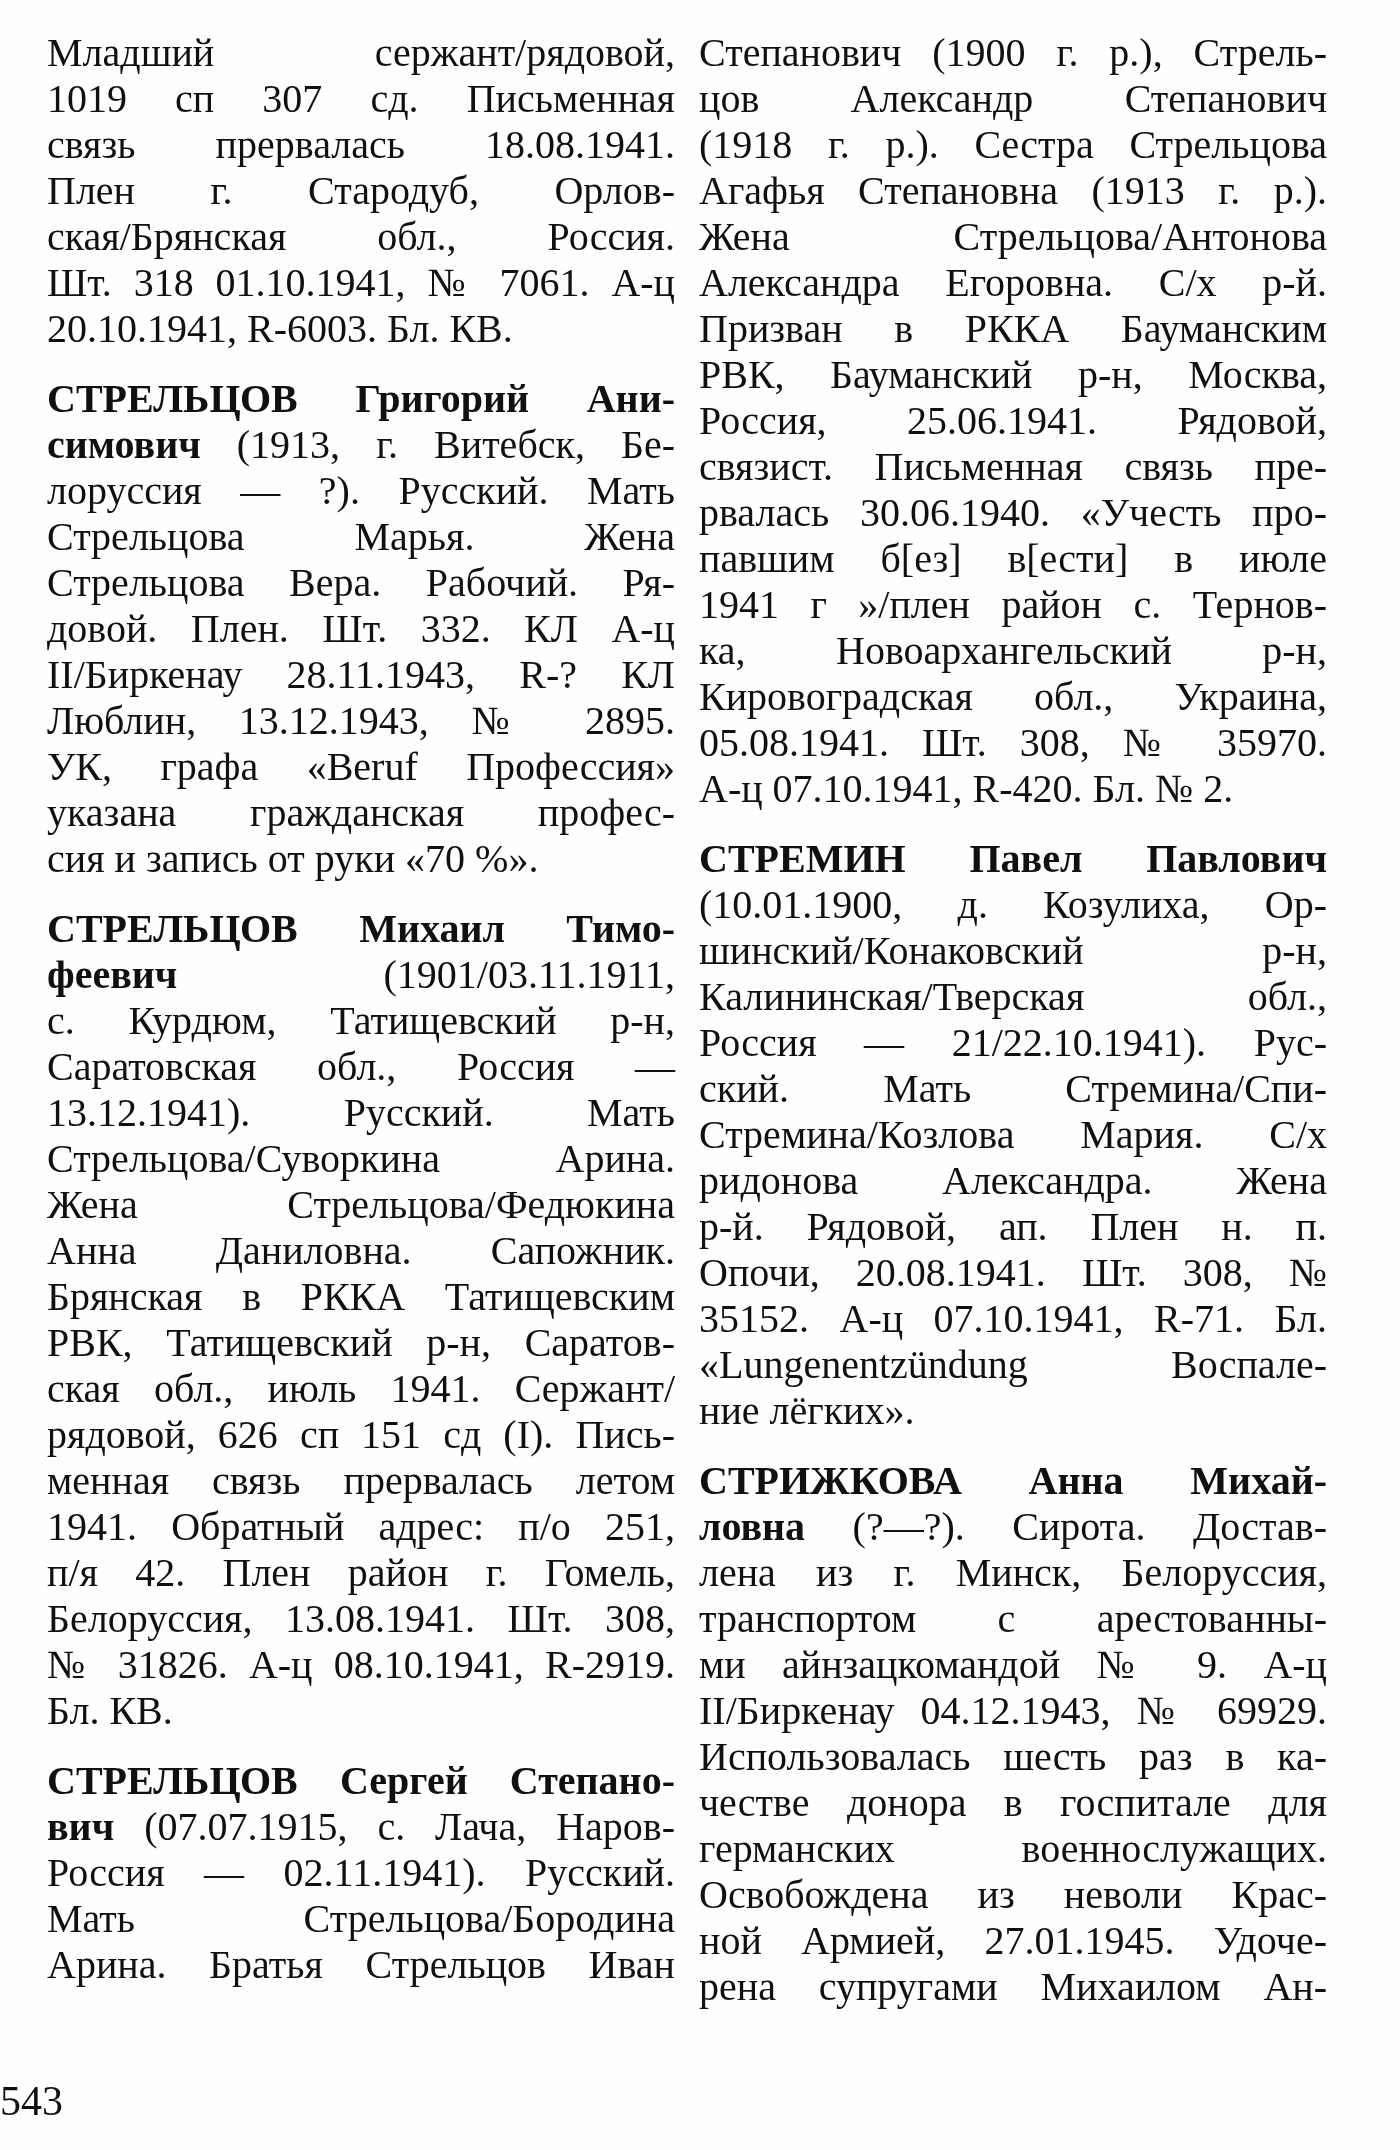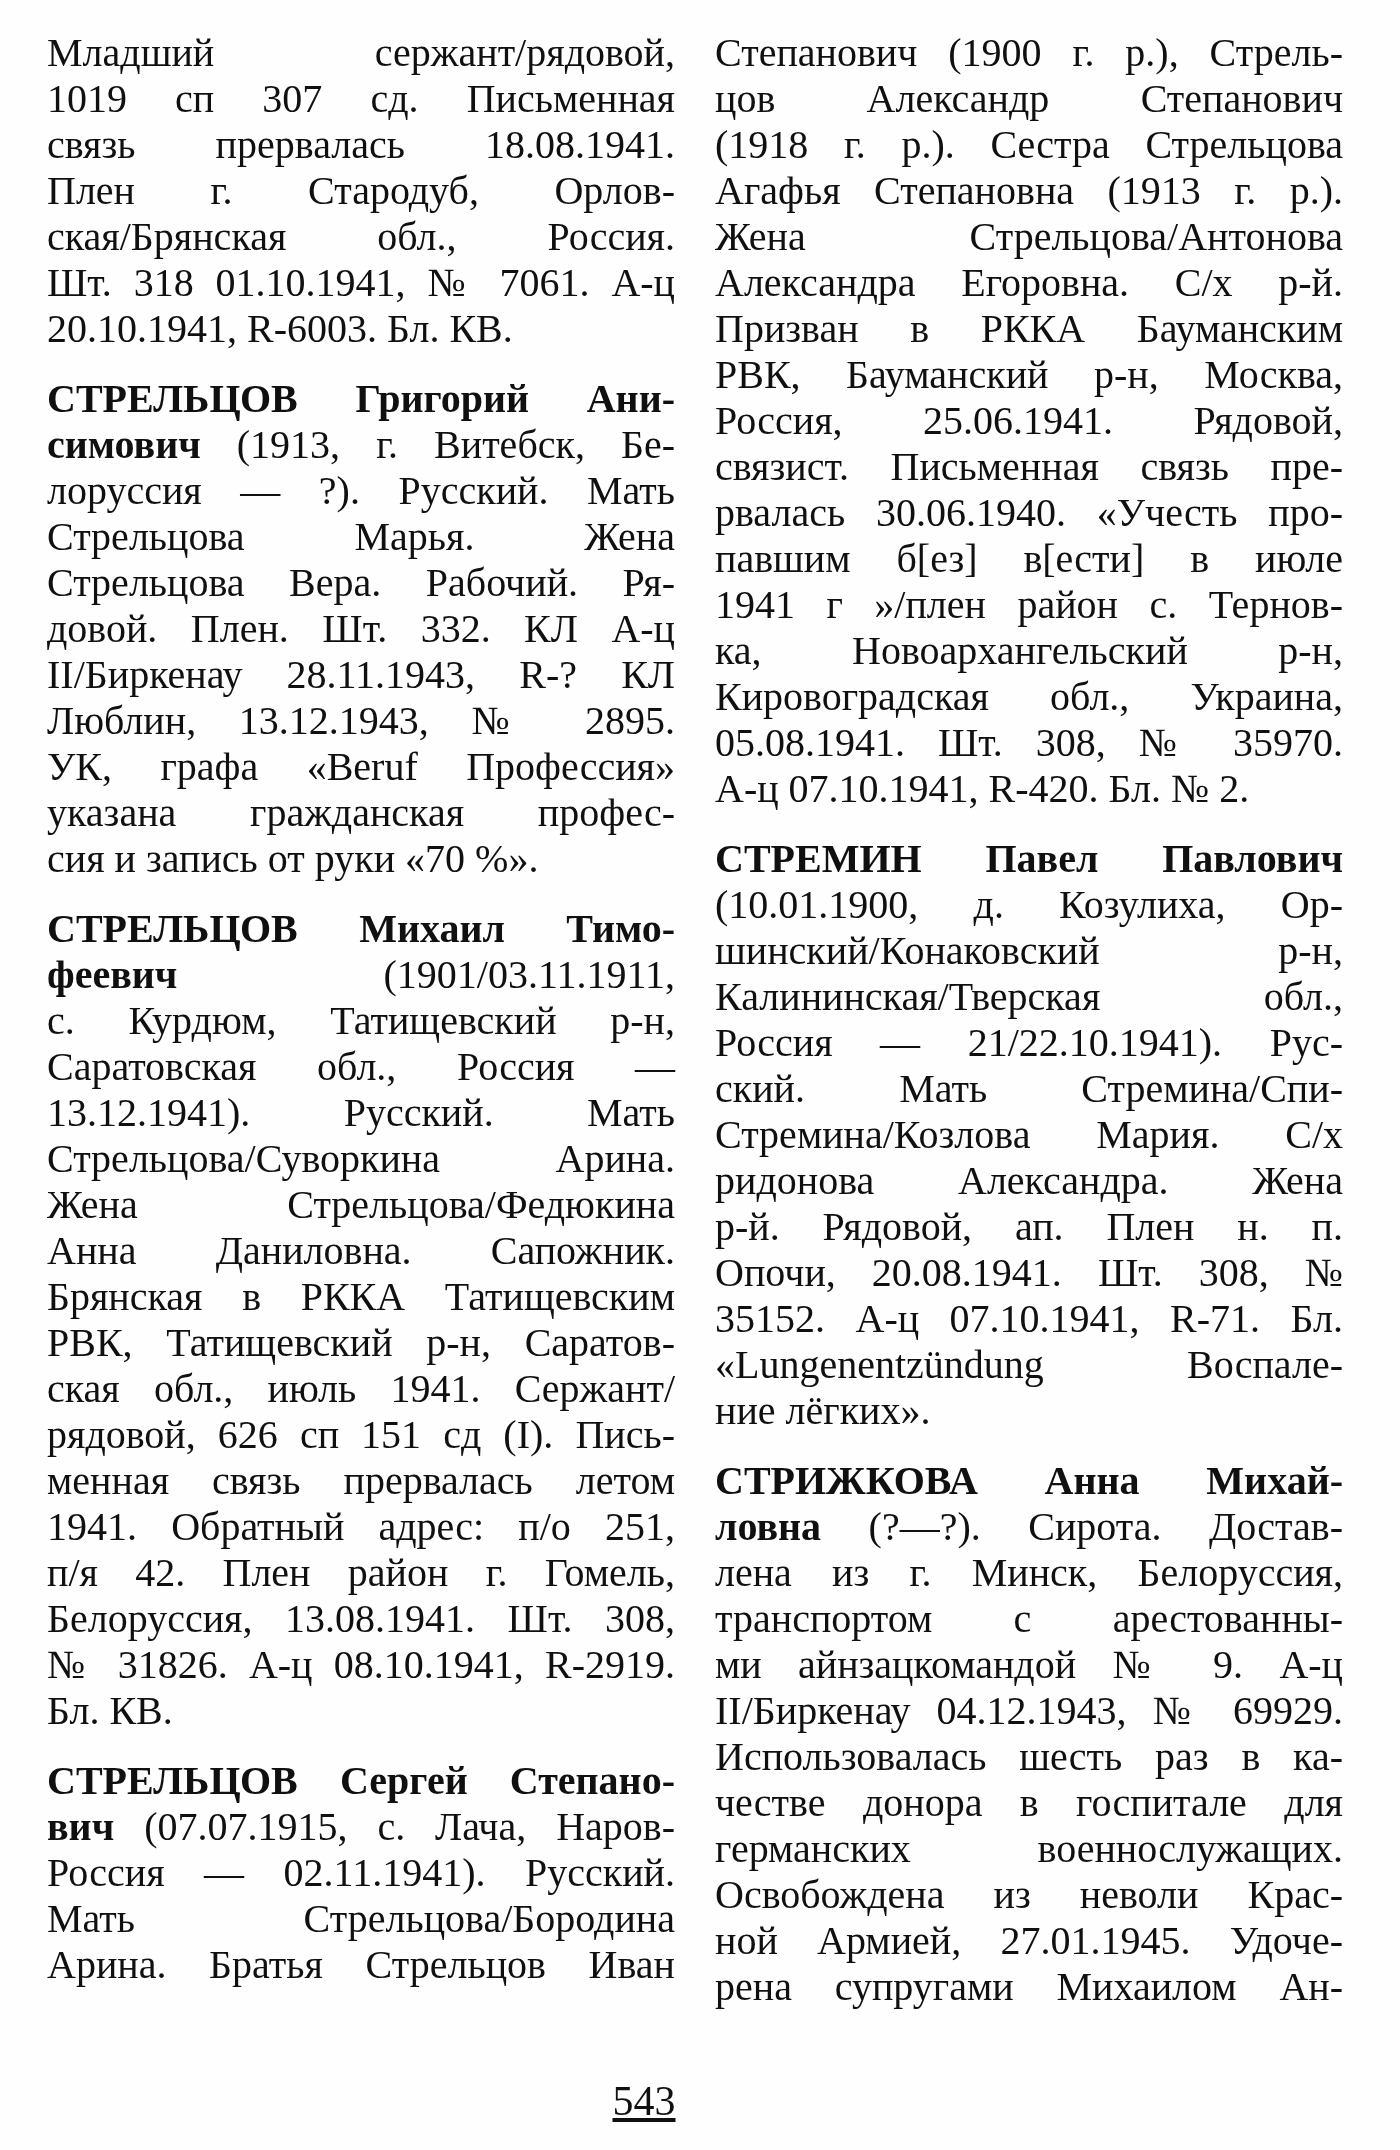--- a/index.html
+++ b/index.html
@@ -11,45 +11,43 @@
     font-family: "Liberation Serif", "DejaVu Serif", serif;
     color: #101010;
     overflow: hidden;
   }
   .columns {
     position: absolute;
     top: 30px;
     left: 47px;
     width: 1306px;
     display: flex;
-    gap: 40px;
+    gap: 24px;
   }
   .column { width: 628px; }
   .block { margin-top: 24px; }
   .block:first-child { margin-top: 0; }
   .line {
     font-size: 40px;
     line-height: 46px;
     white-space: nowrap;
     text-align: left;
   }
   .line.j {
     text-align: justify;
     text-align-last: justify;
   }
   .b { font-weight: 700; }
   .page-number {
     position: absolute;
     top: 2078px;
     left: 0;
     width: 1288px;
-    text-align: center;
     font-size: 42px;
     line-height: 46px;
-    text-decoration: underline;
   }
 </style>
 </head>
 <body>
 
 <div class="page">
   <div class="columns">
     <div class="column">
         <div class="block">
           <div class="line j"><span>Младший сержант/рядовой,</span></div>

